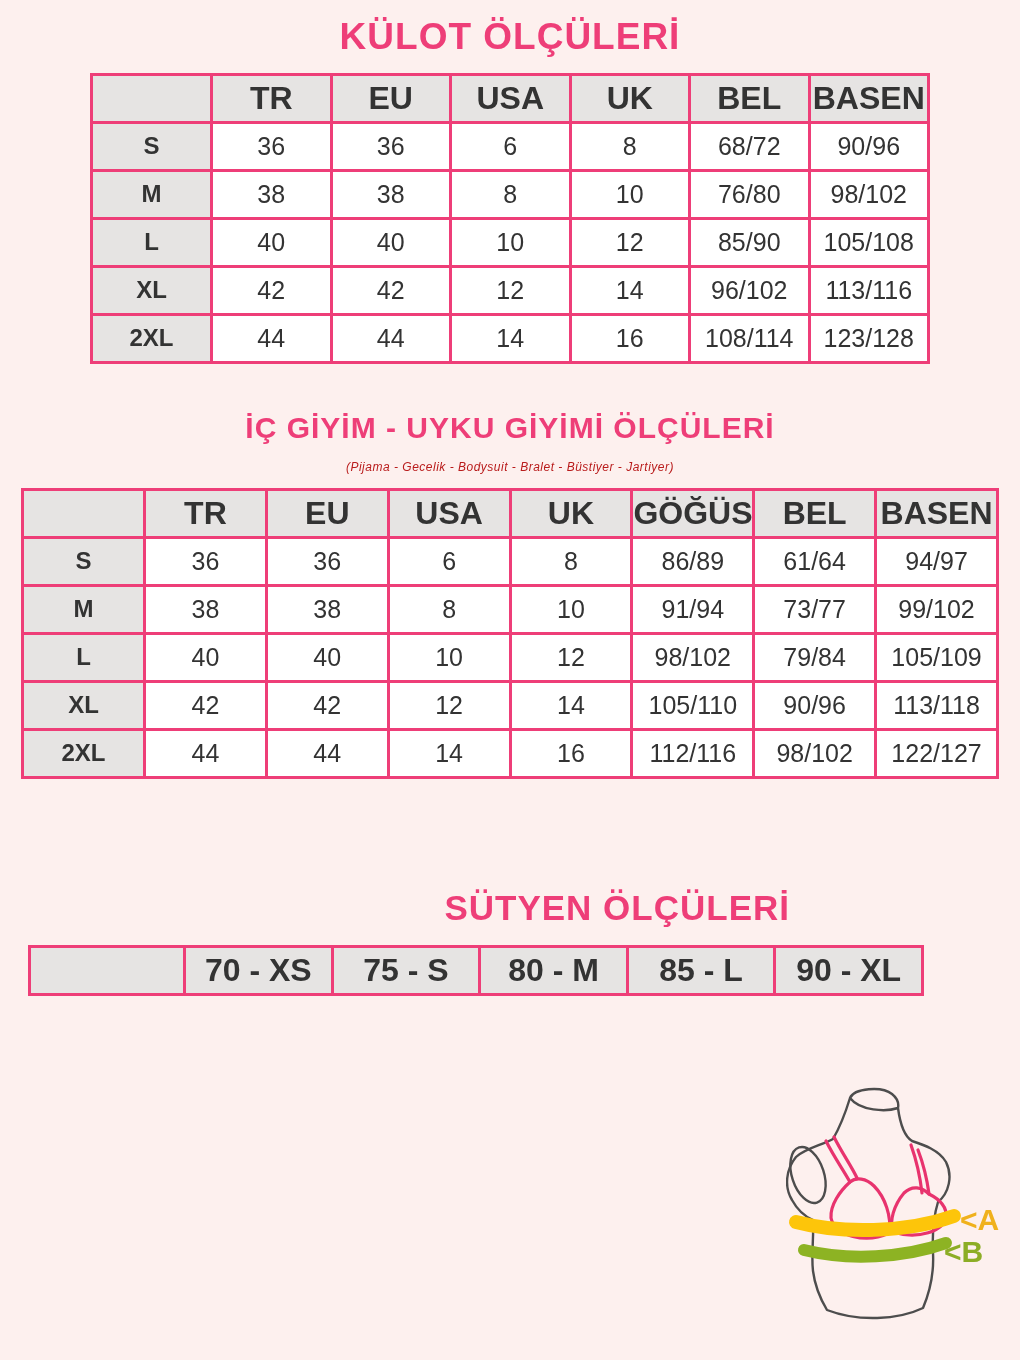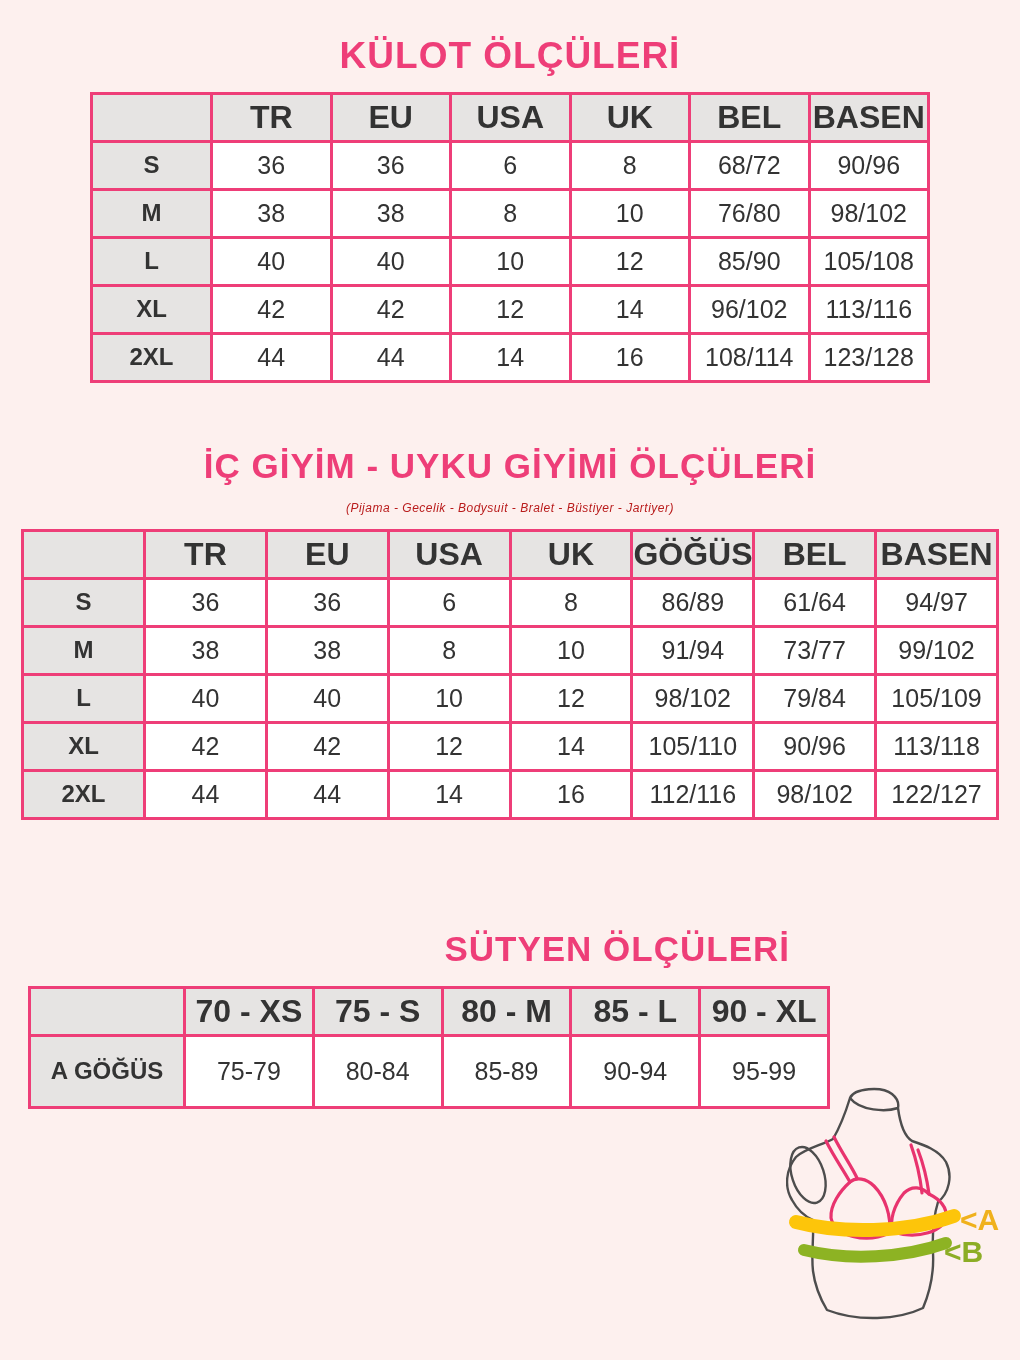--- a/index.html
+++ b/index.html
@@ -17,22 +17,22 @@
     font-family:"Liberation Sans",sans-serif;
     position:relative;
     overflow:hidden;
   }
   .title{
     text-align:center;
     color:var(--accent);
     font-weight:bold;
     letter-spacing:1px;
   }
-  #title-kulot{padding-top:35px;font-size:37px;line-height:1.15;}
-  #title-icgiyim{margin-top:62px;font-size:35px;line-height:1.2;}
+  #title-kulot{padding-top:16px;font-size:37px;line-height:1.15;}
+  #title-icgiyim{margin-top:46px;font-size:30px;line-height:1.2;}
   #title-sutyen{font-size:35px;line-height:1.2;text-align:right;}
   .subtitle{
     text-align:center;
     font-style:italic;
     color:#b91c1c;
     font-size:12px;
     margin-top:14px;
     letter-spacing:0.5px;
   }
   table{
@@ -61,21 +61,21 @@
     font-size:25px;
     font-weight:normal;
   }
   #table-kulot{width:840px;margin:14px auto 0;}
   #table-kulot thead th:first-child{width:120px;}
   #table-kulot tbody th, #table-kulot tbody td{height:48px;}
   #table-icgiyim{width:978px;margin:14px auto 0;}
   #table-icgiyim thead th:first-child{width:122px;}
   #table-icgiyim tbody th, #table-icgiyim tbody td{height:48px;}
   .section-sutyen{margin-top:108px;width:790px;position:relative;}
-  #table-sutyen{width:802px;margin:16px 0 0 28px;}
+  #table-sutyen{width:896px;margin:16px 0 0 28px;}
   #table-sutyen thead th:first-child{width:155px;}
   #table-sutyen tbody tr:nth-child(1) th, #table-sutyen tbody tr:nth-child(1) td{height:72px;}
   #table-sutyen tbody tr:nth-child(2) th, #table-sutyen tbody tr:nth-child(2) td{height:75px;}
   #bra-diagram{
     position:absolute;
     left:786px;
     top:1080px;
     width:230px;
     height:278px;
   }
@@ -226,28 +226,20 @@
         <tr>
           <th></th>
           <th>70 - XS</th>
           <th>75 - S</th>
           <th>80 - M</th>
           <th>85 - L</th>
           <th>90 - XL</th>
         </tr>
       </thead>
       <tbody>
-        <tr>
-          <th>A GÖĞÜS</th>
-          <td>75-79</td>
-          <td>80-84</td>
-          <td>85-89</td>
-          <td>90-94</td>
-          <td>95-99</td>
-        </tr>
       </tbody>
     </table>
 </div>
 
 <svg id="bra-diagram" viewBox="0 0 230 276" xmlns="http://www.w3.org/2000/svg">
 
   <g fill="none" stroke="#4d4d4d" stroke-width="2.4" stroke-linecap="round" stroke-linejoin="round">
     <ellipse cx="22" cy="94" rx="16" ry="29" transform="rotate(-18 22 94)"></ellipse>
     <path d="
       M64,17

